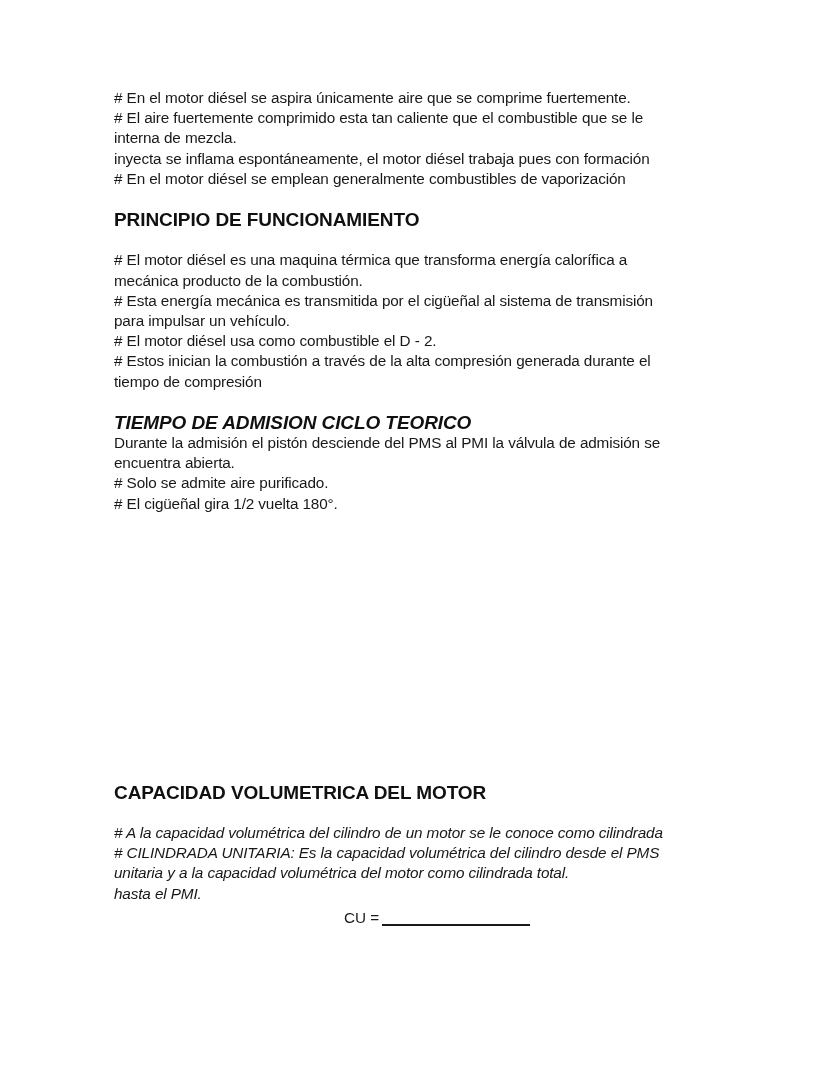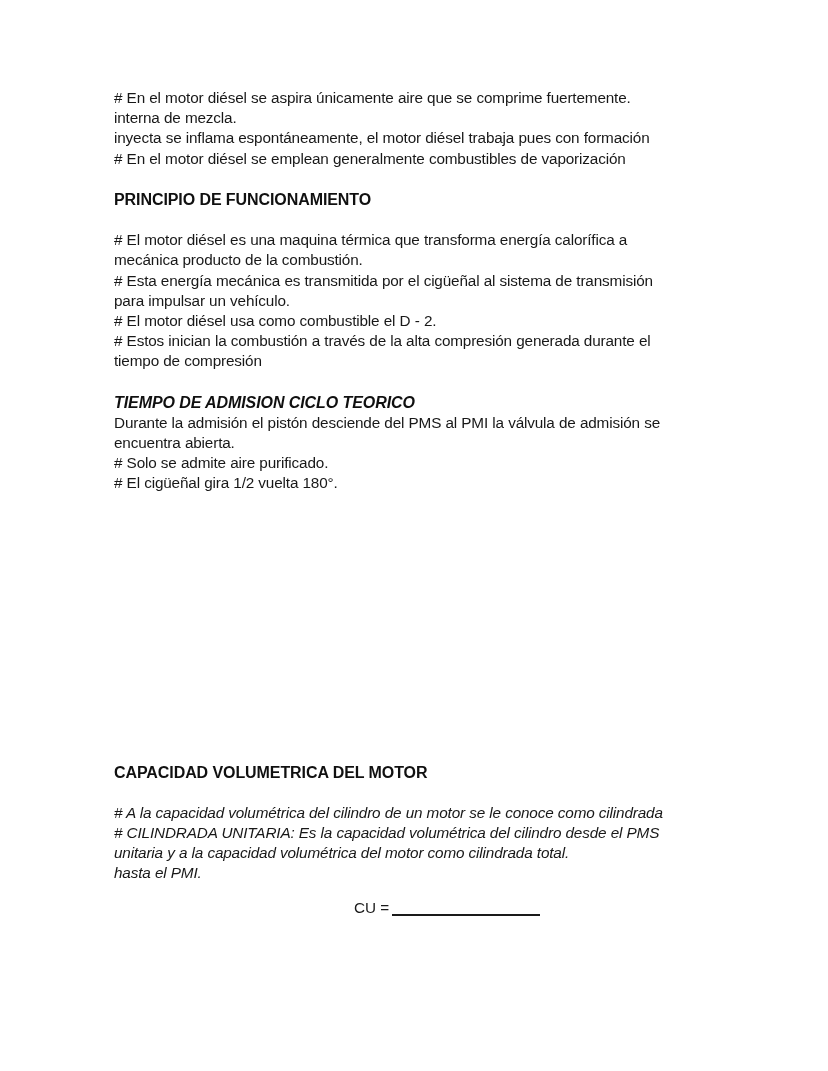--- a/index.html
+++ b/index.html
@@ -37,40 +37,40 @@
     margin: 0;
     color: #181818;
     letter-spacing: -0.01em;
     word-spacing: 0.01em;
   }
   .line {
     display: block;
     white-space: pre-wrap;
   }
   .heading {
-    font-size: 16px;
+    font-size: 19px;
     line-height: 21px;
     font-weight: bold;
     margin: 0;
     color: #101010;
     letter-spacing: -0.005em;
   }
   .gap-before {
     margin-top: 20.2px;
     font-style: italic;
   }
   .gap-both {
     margin-top: 20.2px;
     margin-bottom: 20.2px;
   }
   .spacer-block {
     height: 268px;
   }
   .cu-row {
-    margin: 14px;
+    margin: 4px;
     padding-left: 226px;
     font-size: 15.3px;
     line-height: 20.2px;
     white-space: nowrap;
   }
   .cu-blank {
     display: inline-block;
     width: 148px;
     border-bottom: 2px solid #1a1a1a;
     vertical-align: -3px;
@@ -78,20 +78,21 @@
   }
 </style>
 </head>
 <body>
 
 <div class="page">
   <div class="content">
 
     <p class="para">
       <span class="line"># En el motor diésel se aspira únicamente aire que se comprime fuertemente.</span>
+      <span class="line"># El aire fuertemente comprimido esta tan caliente que el combustible que se le</span>
       <span class="line">interna de mezcla.</span>
       <span class="line">inyecta se inflama espontáneamente, el motor diésel trabaja pues con formación</span>
       <span class="line"># En el motor diésel se emplean generalmente combustibles de vaporización</span>
     </p>
 
     <h2 class="heading gap-both">PRINCIPIO DE FUNCIONAMIENTO</h2>
 
     <p class="para">
       <span class="line"># El motor diésel es una maquina térmica que transforma energía calorífica a</span>
       <span class="line">mecánica producto de la combustión.</span>

